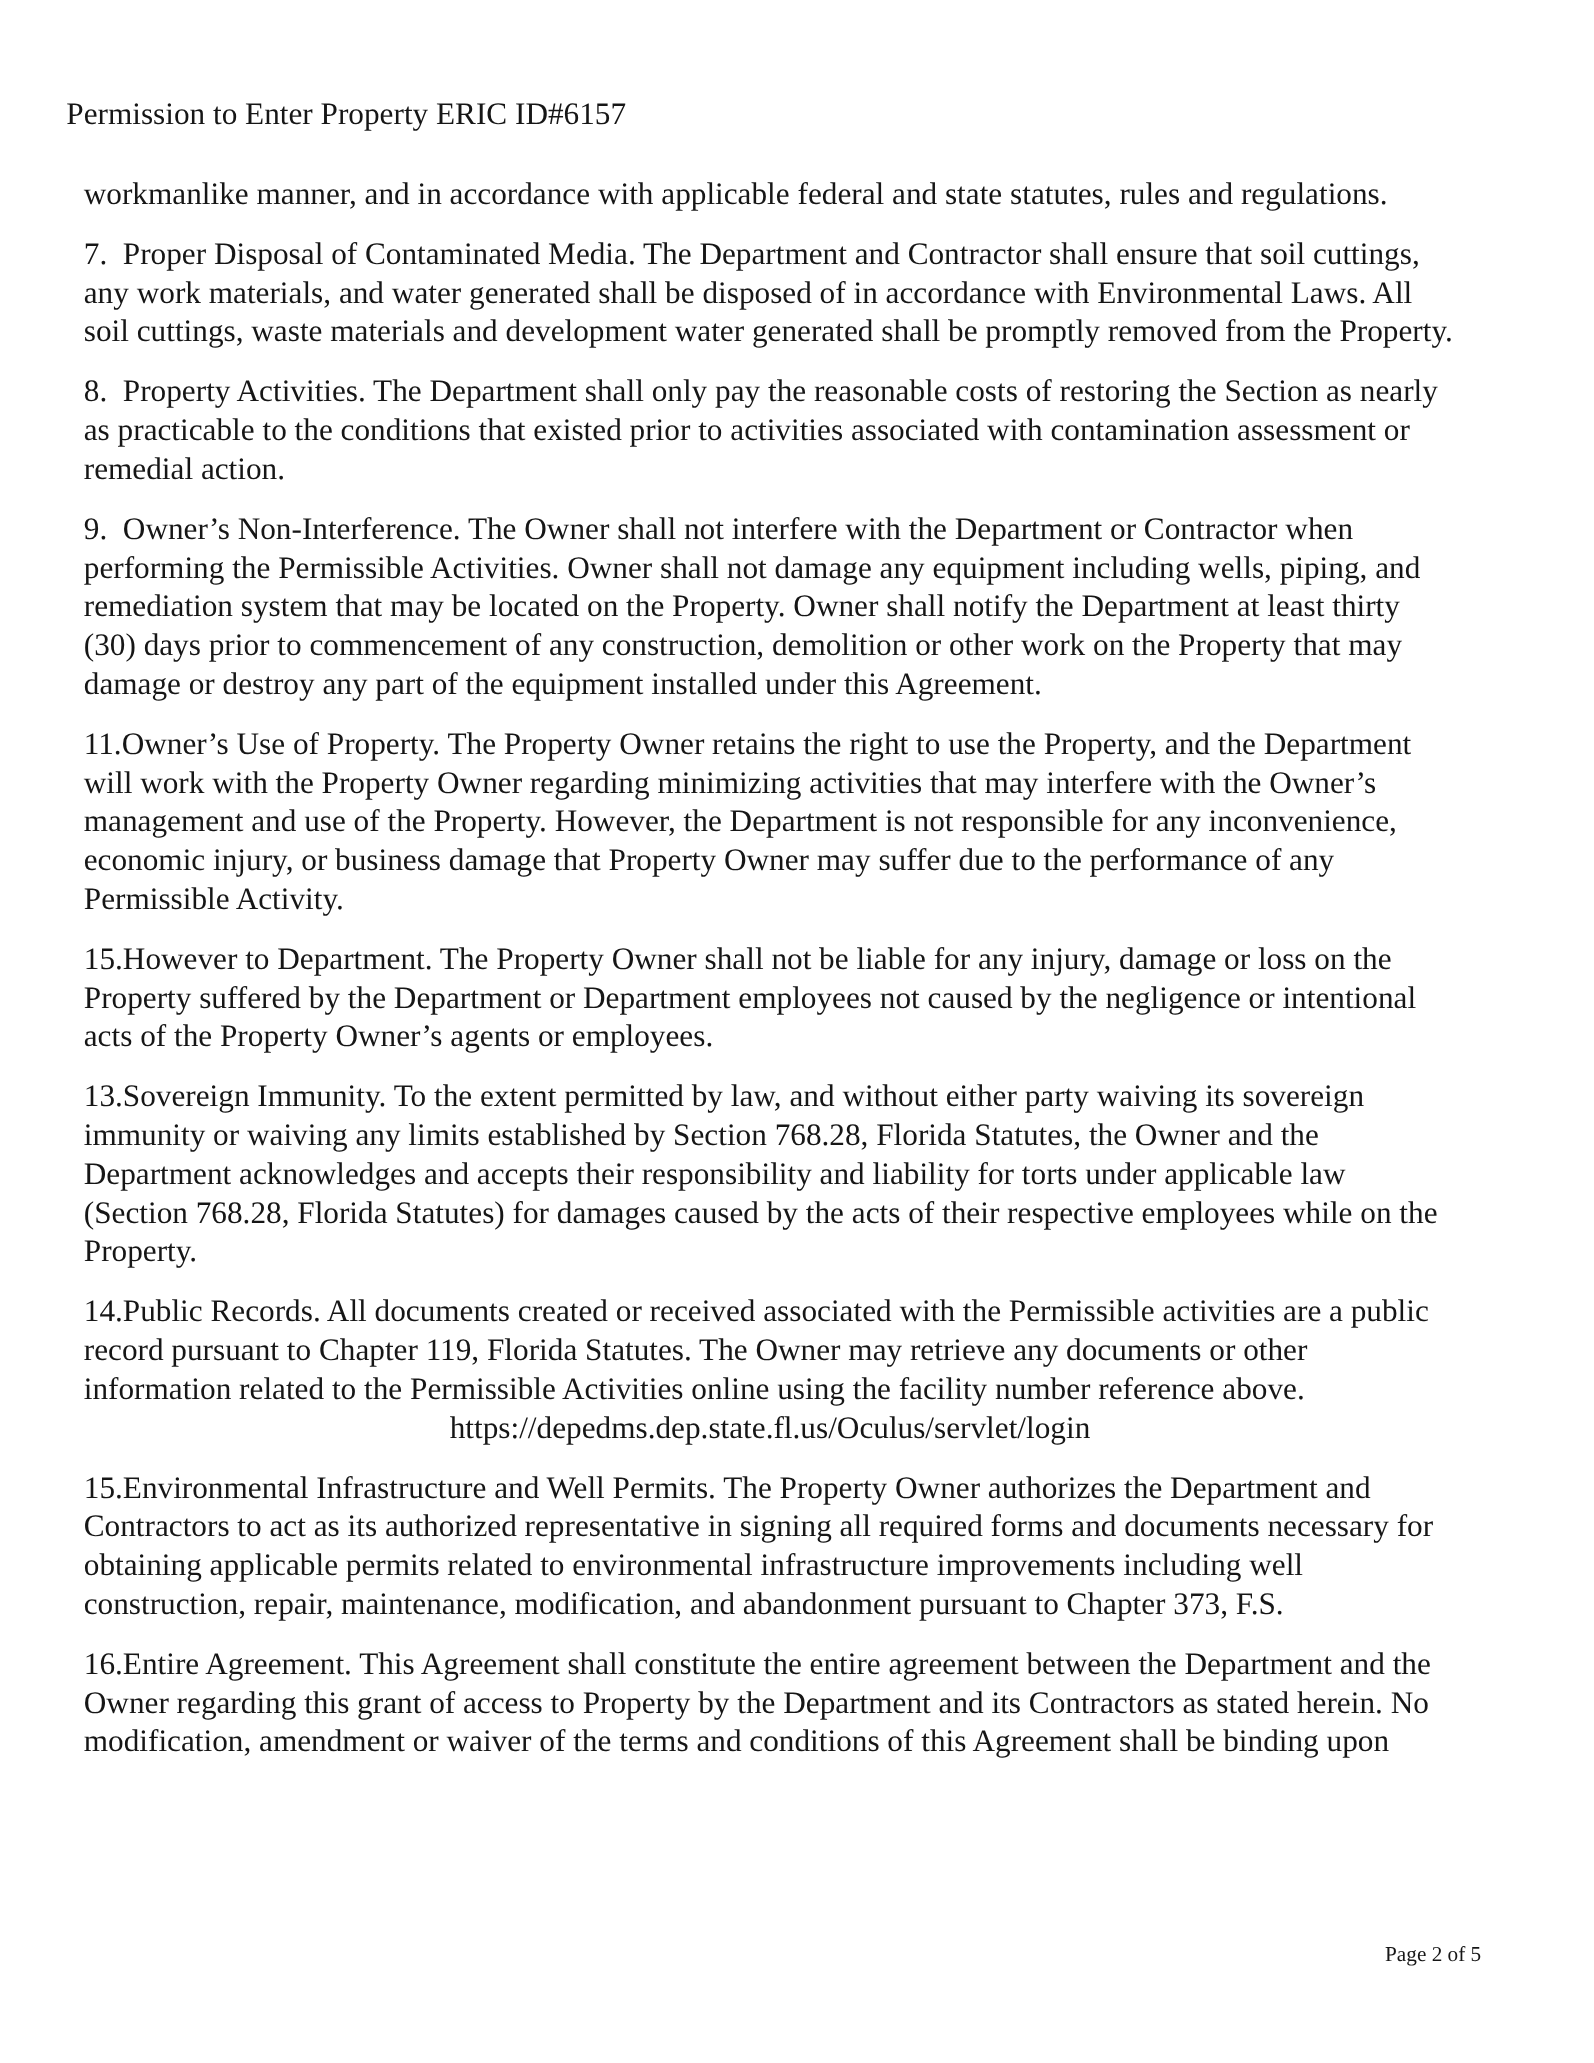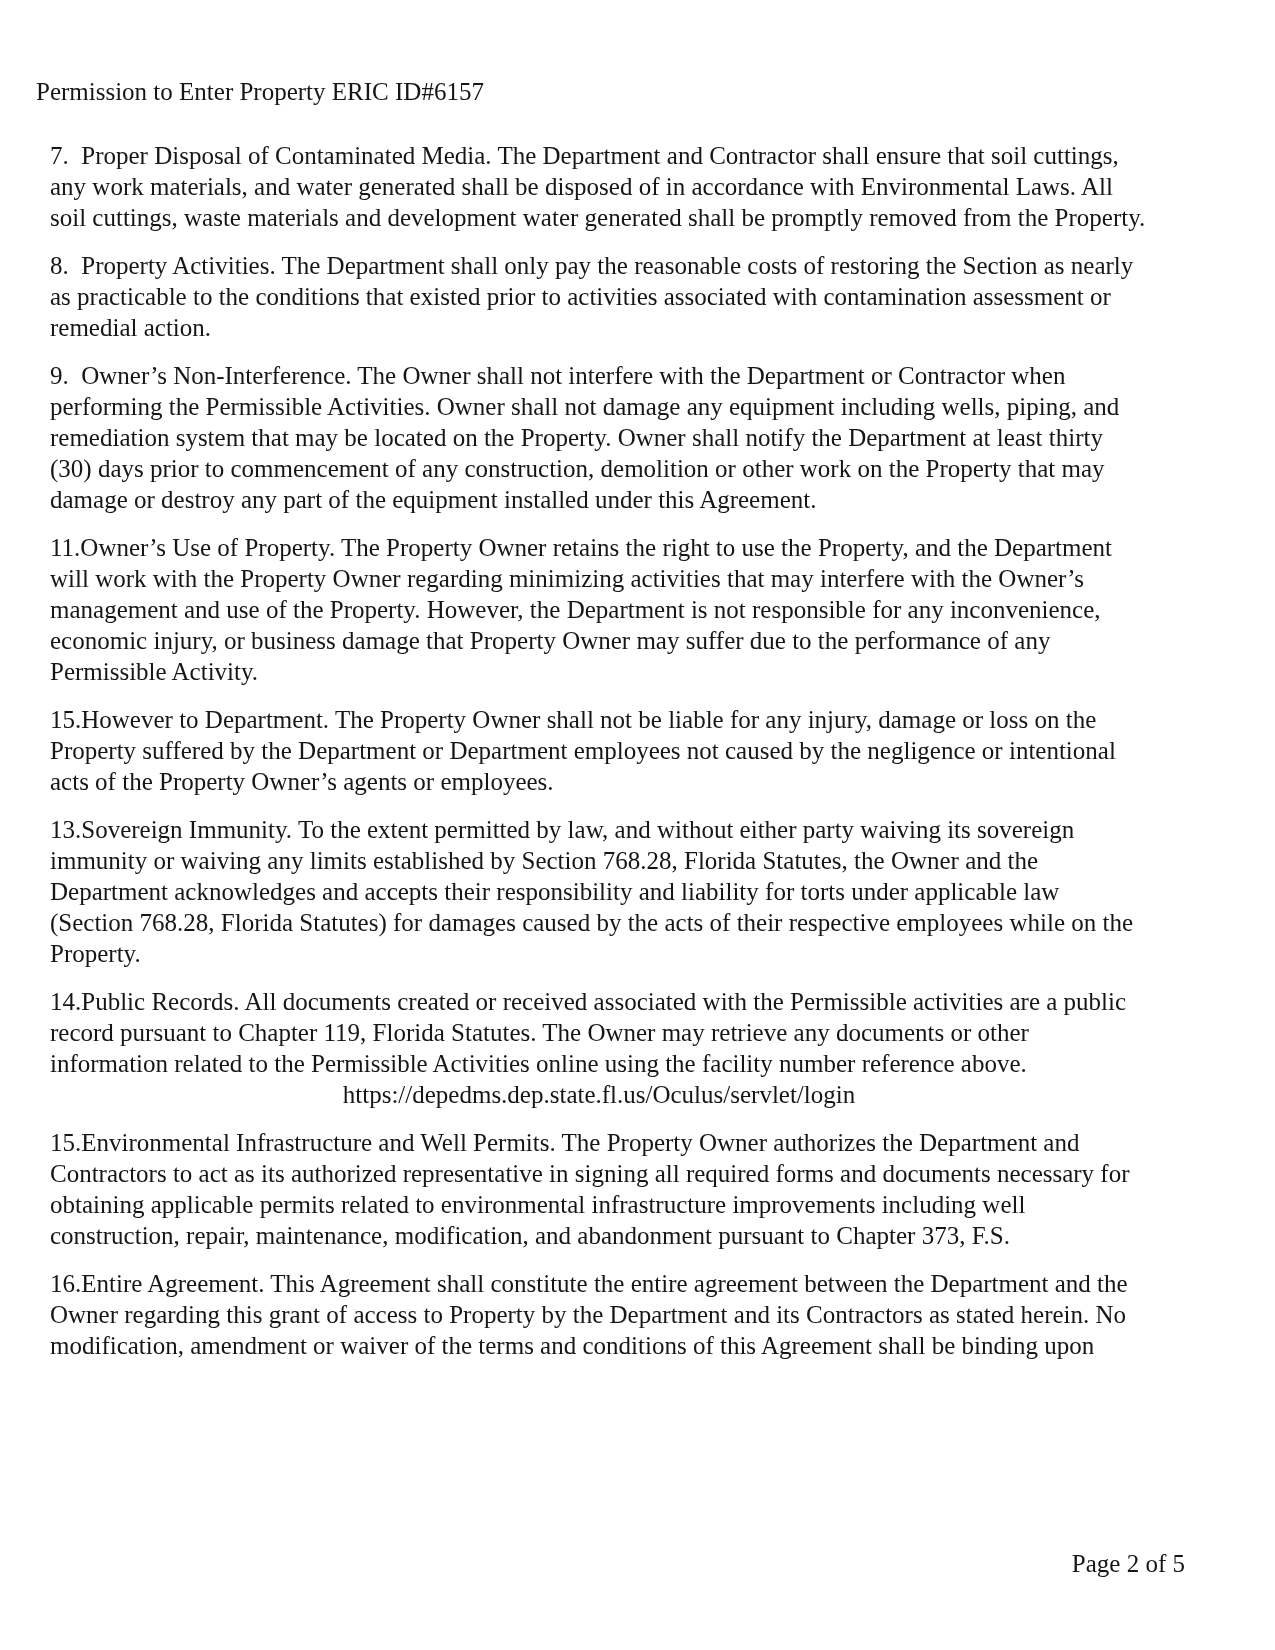--- a/index.html
+++ b/index.html
@@ -10,21 +10,21 @@
   .page {
     position: relative;
     width: 1275px;
     height: 1650px;
     background: #ffffff;
     font-family: "Liberation Serif", "DejaVu Serif", serif;
     color: #161616;
     overflow: hidden;
     box-sizing: border-box;
     padding-top: 76px;
-    padding-left: 36px;
+    padding-left: 53px;
   }
   .header {
     font-size: 25px;
     line-height: 31px;
     margin-bottom: 33px;
     white-space: nowrap;
   }
   .content {
     margin-left: 14px;
     width: 1098px;
@@ -39,36 +39,37 @@
     text-decoration-thickness: 1.5px;
   }
   .urlline {
     display: block;
     text-align: center;
   }
   .footer {
     position: absolute;
     top: 1548px;
     right: 90px;
-    font-size: 25px;
+    font-size: 17px;
     line-height: 31px;
     white-space: nowrap;
   }
 </style>
 </head>
 <body>
 
 <div class="page">
 
   <div class="header">
     <span>Permission to Enter Property ERIC ID#6157</span>
   </div>
 
   <div class="content">
 
+    <p class="para"><span>workmanlike manner, and in accordance with applicable federal and state statutes, rules and regulations.</span></p>
 
     <p class="para"><span class="num">7.&nbsp;&nbsp;</span><span class="heading">Proper Disposal of Contaminated Media.</span> <span class="body">The Department and Contractor shall ensure that soil cuttings, any work materials, and water generated shall be disposed of in accordance with Environmental Laws. All soil cuttings, waste materials and development water generated shall be promptly removed from the Property.</span></p>
 
     <p class="para"><span class="num">8.&nbsp;&nbsp;</span><span class="heading">Property Activities.</span> <span class="body">The Department shall only pay the reasonable costs of restoring the Section as nearly as practicable to the conditions that existed prior to activities associated with contamination assessment or remedial action.</span></p>
 
     <p class="para"><span class="num">9.&nbsp;&nbsp;</span><span class="heading">Owner’s Non-Interference.</span> <span class="body">The Owner shall not interfere with the Department or Contractor when performing the Permissible Activities. Owner shall not damage any equipment including wells, piping, and remediation system that may be located on the Property. Owner shall notify the Department at least thirty (30) days prior to commencement of any construction, demolition or other work on the Property that may damage or destroy any part of the equipment installed under this Agreement.</span></p>
 
 
     <p class="para"><span class="num">11.</span><span class="heading">Owner’s Use of Property.</span> <span class="body">The Property Owner retains the right to use the Property, and the Department will work with the Property Owner regarding minimizing activities that may interfere with the Owner’s management and use of the Property. However, the Department is not responsible for any inconvenience, economic injury, or business damage that Property Owner may suffer due to the performance of any Permissible Activity.</span></p>
 

